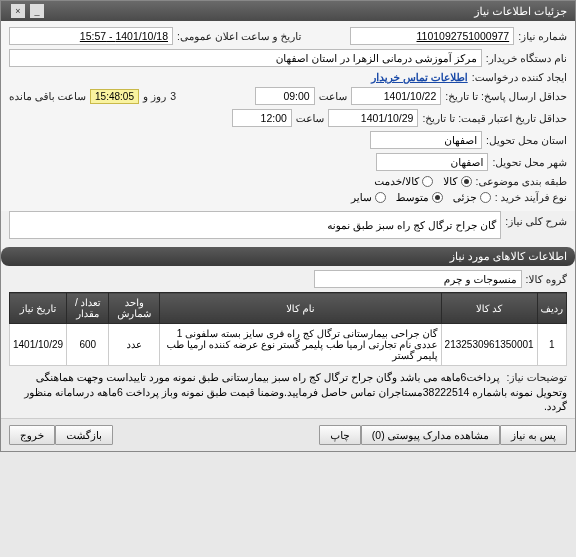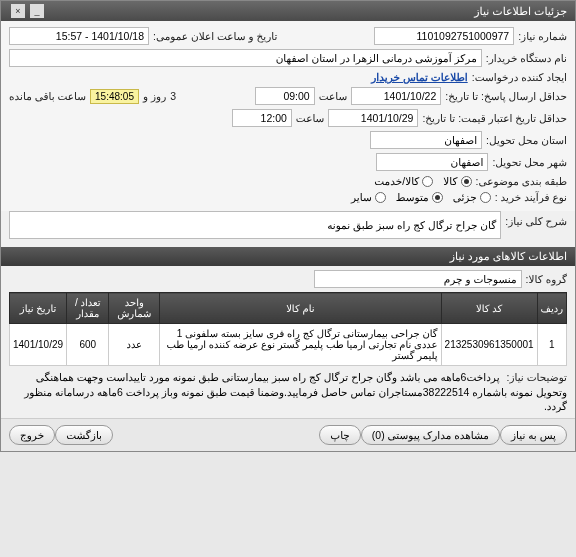--- a/index.html
+++ b/index.html
@@ -107,20 +107,21 @@
   height: 12px;
   border: 1px solid #666;
   background: #fff;
 }
 .section-header {
   background: linear-gradient(#5a5a5a, #3a3a3a);
   color: #fff;
   padding: 3px 8px;
   font-size: 11px;
   margin-top: 2px;
+  border-radius: 8px;
 }
 table.data {
   width: calc(100% - 16px);
   margin: 4px 8px;
   border-collapse: collapse;
   font-size: 10px;
 }
 table.data th {
   background: linear-gradient(#5a5a5a, #3a3a3a);
   color: #fff;
@@ -144,31 +145,31 @@
   display: flex;
   justify-content: space-between;
   align-items: center;
   padding: 6px 8px;
   background: #e8e8e8;
   border-top: 1px solid #ccc;
 }
 .btn {
   background: linear-gradient(#fdfdfd, #e0e0e0);
   border: 1px solid #999;
-  border-radius: 10px;
+  border-radius: 1px;
   padding: 3px 10px;
   font-size: 10.5px;
   font-family: inherit;
   cursor: pointer;
 }
 .spacer { flex: 1; }
 .w60 { width: 60px; }
 .w90 { width: 90px; }
 .w120 { width: 112px; }
-.w140 { width: 140px; }
+.w140 { width: 164px; text-decoration: underline; }
 .w180 { width: 208px; }
 .w-full { flex: 1; }
 </style>
 </head>
 <body>
 
 <div class="window">
   <div class="titlebar">
     <span>جزئیات اطلاعات نیاز</span>
     <span class="controls">

